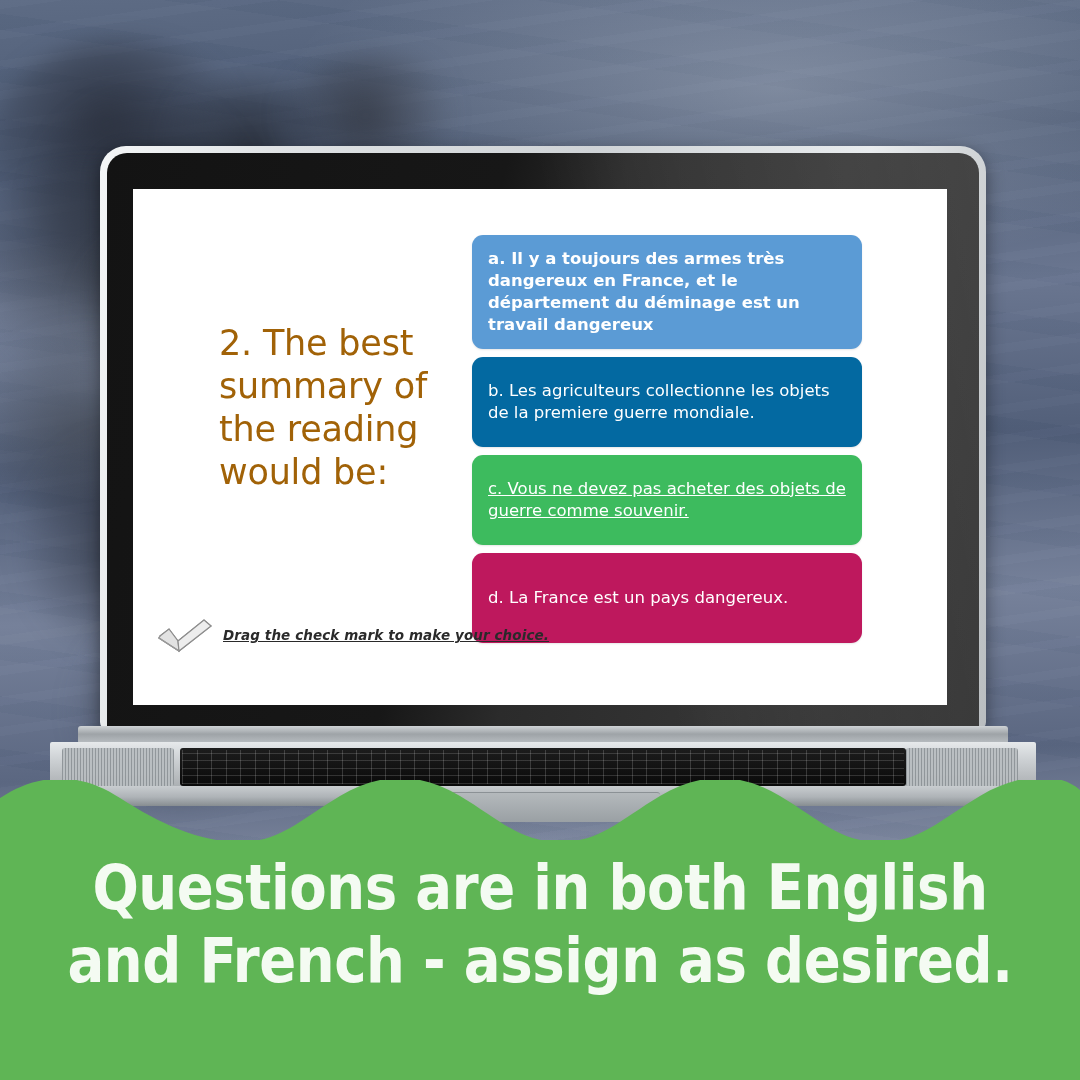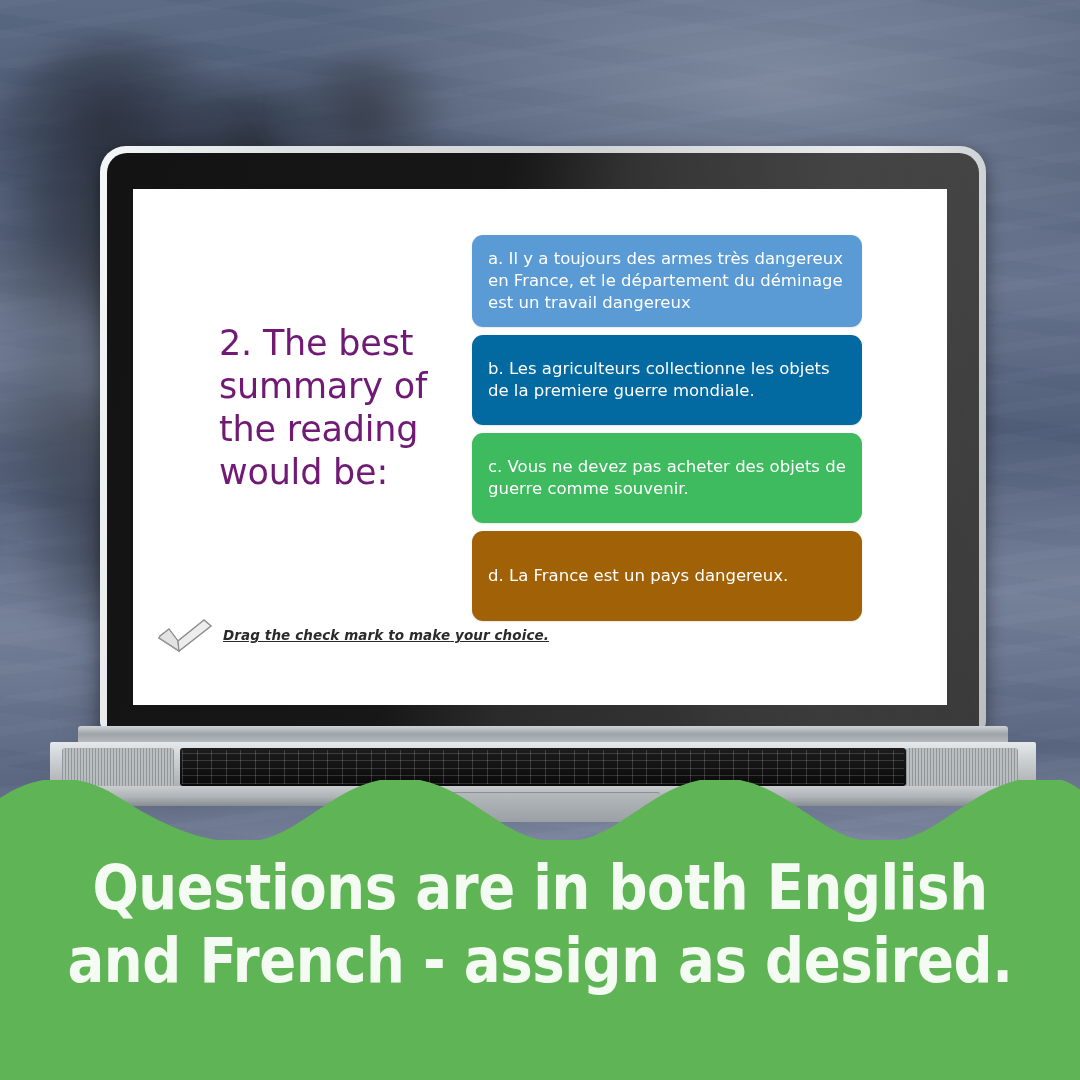--- a/index.html
+++ b/index.html
@@ -76,39 +76,39 @@
   
   .screen {
     position:absolute; left:133px; top:189px; width:814px; height:516px;
     background:#ffffff; overflow:hidden;
   }
 
   
   .question {
     position:absolute; left:86px; top:133px; width:215px;
     font-family:"DejaVu Sans", sans-serif;
-    font-size:35px; line-height:1.23; color:#701a75; font-weight:400;
+    font-size:35px; line-height:1.23; color:#a16207; font-weight:400;
     letter-spacing:-0.2px;
   }
 
   
   .answers { position:absolute; left:339px; top:46px; width:390px; }
   .bar {
     border-radius:11px; color:#ffffff;
     font-family:"DejaVu Sans", sans-serif;
     font-size:16.5px; line-height:1.33; font-weight:400;
     padding:13px 16px 13px 16px;
     margin-bottom:8px;
     display:flex; align-items:center;
     box-shadow:0 1px 2px rgba(0,0,0,0.10);
   }
-  .bar-a { background:#5b9bd5; min-height:92px; }
+  .bar-a { background:#5b9bd5; min-height:92px;font-weight:bold; }
   .bar-b { background:#0369a1; min-height:90px; }
-  .bar-c { background:#3dbb5e; min-height:90px; }
-  .bar-d { background:#a16207; min-height:90px; }
+  .bar-c { background:#3dbb5e; min-height:90px;text-decoration:underline; }
+  .bar-d { background:#be185d; min-height:90px; }
 
   
   .hint {
     position:absolute; left:23px; top:427px;
     display:flex; align-items:center; gap:9px;
   }
   .hint-text {
     font-family:"DejaVu Sans", sans-serif;
     font-size:13.5px; font-style:italic; font-weight:700;
     color:#2a2a2a; letter-spacing:0.1px;text-decoration:underline;

